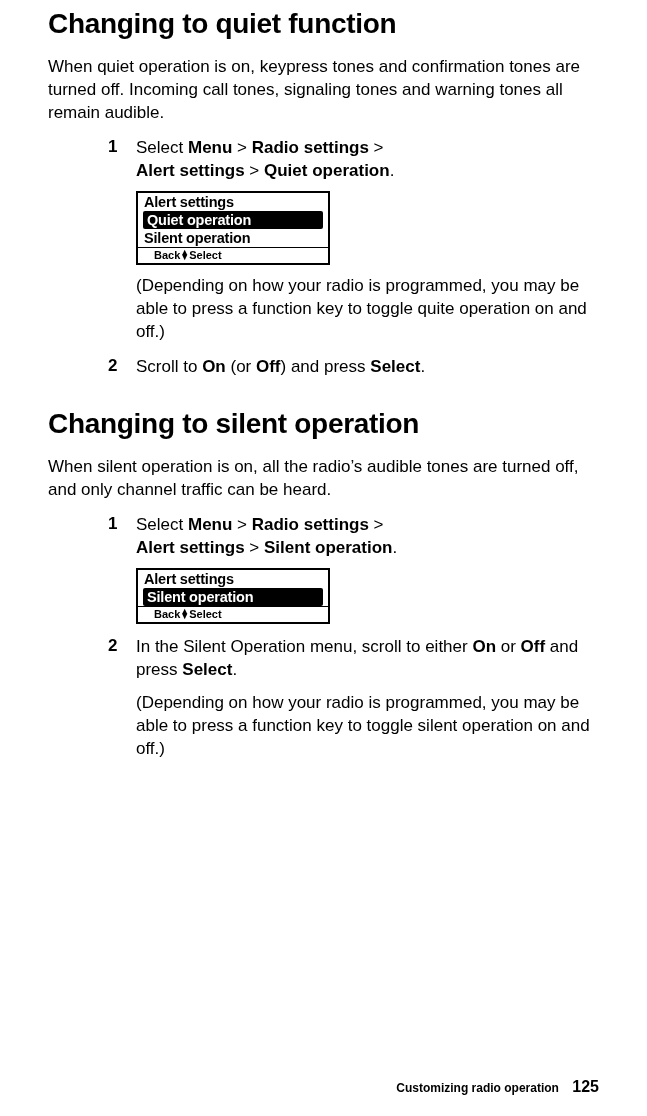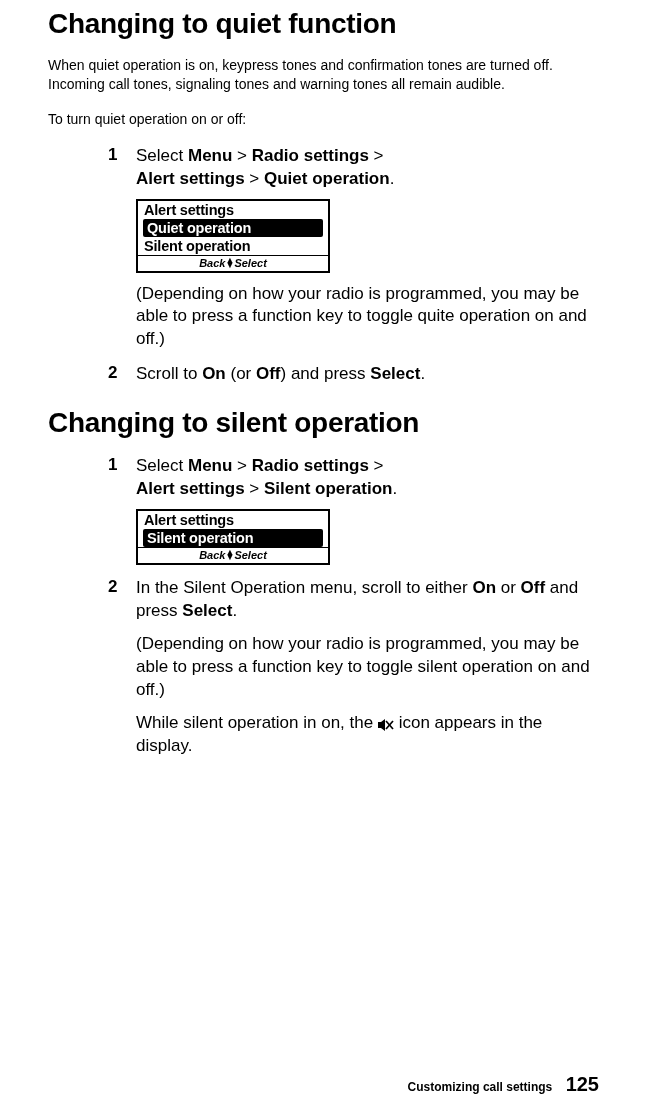--- a/index.html
+++ b/index.html
@@ -20,23 +20,23 @@
     font-size: 28px;
     font-weight: bold;
     margin: 8px 0 16px 0;
     letter-spacing: -0.3px;
   }
   .indented {
     margin-left: 60px;
     margin-right: 6px;
   }
   p.body {
-    font-size: 14px;
+    font-size: 17px;
     line-height: 1.35;
-    margin: 16px 0;
+    margin: 4px 0;
   }
   .step {
     display: flex;
     margin: 12px 0 4px 60px;
     margin-right: 6px;
   }
   .step-num {
     font-weight: bold;
     font-size: 17px;
     width: 28px;
@@ -71,66 +71,64 @@
   }
   .lcd-row.highlight {
     background: #000;
     color: #fff;
     margin: 0 5px;
     padding: 0 4px;
     border-radius: 2px;
   }
   .lcd-softkeys {
     display: flex;
-    justify-content: center;
+    justify-content: flex-start;
     align-items: center;
     border-top: 1.5px solid #000;
     font-family: Arial, sans-serif;
     font-weight: bold;
     font-size: 11px;
-    padding: 1px 10px 2px 10px;
-    font-style: italic;
+    padding: 1px 10px 2px 16px;
   }
   .lcd-softkeys .arrows {
     display: flex;
     flex-direction: column;
     align-items: center;
     line-height: 5px;
     font-size: 9px;
   }
 
   .footer {
     position: absolute;
     bottom: 28px;
     right: 48px;
     font-size: 12px;
     font-weight: bold;
   }
   .footer .page-num {
-    font-size: 20px;
+    font-size: 16px;
     margin-left: 10px;
   }
 
   .sound-off-icon {
     display: inline-block;
     vertical-align: middle;
     width: 16px;
     height: 14px;
   }
 </style>
 </head>
 <body>
 
 <div class="page">
 
   <h1 class="section-heading">Changing to quiet function</h1>
 
   <p class="body indented">When quiet operation is on, keypress tones and confirmation tones are turned off. Incoming call tones, signaling tones and warning tones all remain audible.</p>
 
-  <p class="body indented">To turn quiet operation on or off:</p>
 
   <div class="step">
     <div class="step-num">1</div>
     <div class="step-text">
       <span>Select </span><b>Menu</b><span> &gt; </span><b>Radio settings</b><span> &gt; </span><br><b>Alert settings</b><span> &gt; </span><b>Quiet operation</b><span>.</span>
     </div>
   </div>
 
   <div class="lcd">
     <div class="lcd-row">Alert settings</div>
@@ -148,22 +146,23 @@
 
   <p class="sub-note">(Depending on how your radio is programmed, you may be able to press a function key to toggle quite operation on and off.)</p>
 
   <div class="step">
     <div class="step-num">2</div>
     <div class="step-text">
       <span>Scroll to </span><b>On</b><span> (or </span><b>Off</b><span>) and press </span><b>Select</b><span>.</span>
     </div>
   </div>
 
-  <h1 class="section-heading" style="margin-top:21px;">Changing to silent operation</h1>
+  <h1 class="section-heading" style="margin-top:30px;">Changing to silent operation</h1>
 
+  <p class="body indented">When silent operation is on, all the radio’s audible tones are turned off, and only channel traffic can be heard.</p>
 
 
   <div class="step">
     <div class="step-num">1</div>
     <div class="step-text">
       <span>Select </span><b>Menu</b><span> &gt; </span><b>Radio settings</b><span> &gt; </span><br><b>Alert settings</b><span> &gt; </span><b>Silent operation</b><span>.</span>
     </div>
   </div>
 
   <div class="lcd">
@@ -181,30 +180,19 @@
 
   <div class="step">
     <div class="step-num">2</div>
     <div class="step-text">
       <span>In the Silent Operation menu, scroll to either </span><b>On</b><span> or </span><b>Off</b><span> and press </span><b>Select</b><span>.</span>
     </div>
   </div>
 
   <p class="sub-note">(Depending on how your radio is programmed, you may be able to press a function key to toggle silent operation on and off.)</p>
 
-  <p class="sub-note">
-    <span>While silent operation in on, the </span>
-    <span class="sound-off-icon">
-      <svg viewBox="0 0 16 14" width="16" height="14">
-        <polygon points="0,4 3,4 7,1 7,13 3,10 0,10" fill="#000"></polygon>
-        <line x1="8" y1="3" x2="15" y2="11" stroke="#000" stroke-width="1.6"></line>
-        <line x1="15" y1="3" x2="8" y2="11" stroke="#000" stroke-width="1.6"></line>
-      </svg>
-    </span>
-    <span> icon appears in the display.</span>
-  </p>
 
   <div class="footer">
-    <span>Customizing call settings</span>
+    <span>Customizing radio operation</span>
     <span class="page-num">125</span>
   </div>
 
 </div>
 
 </body></html>

